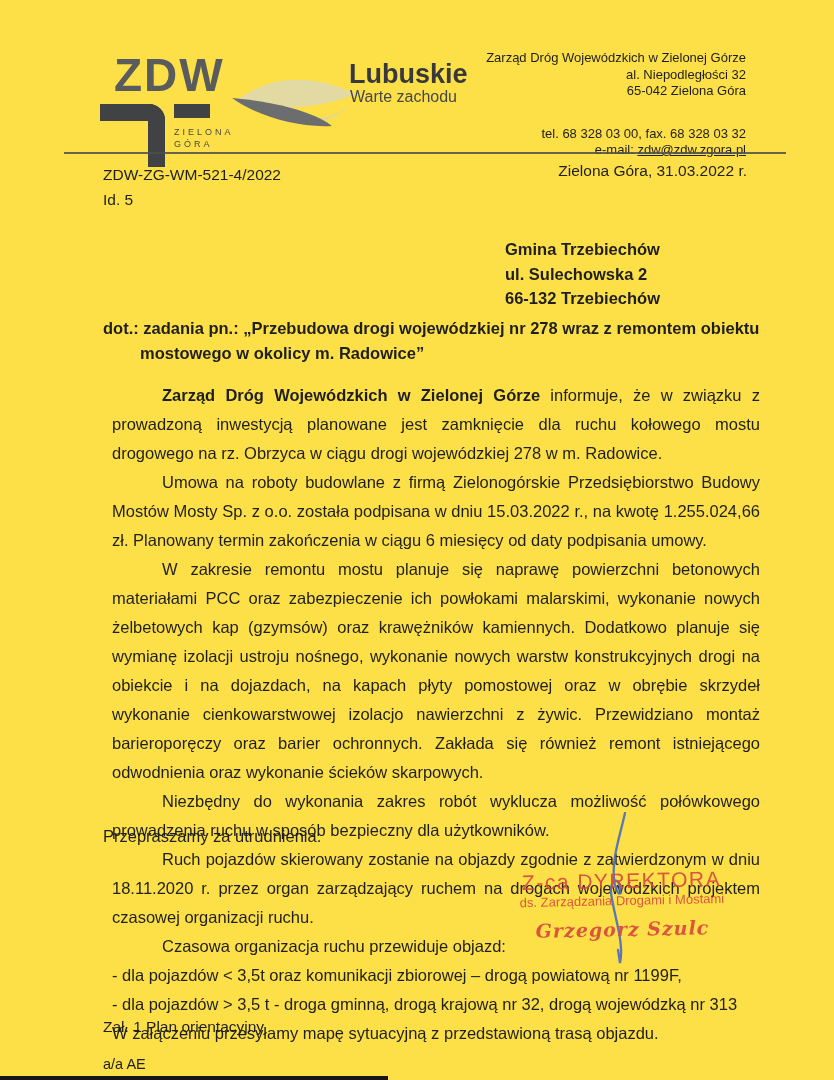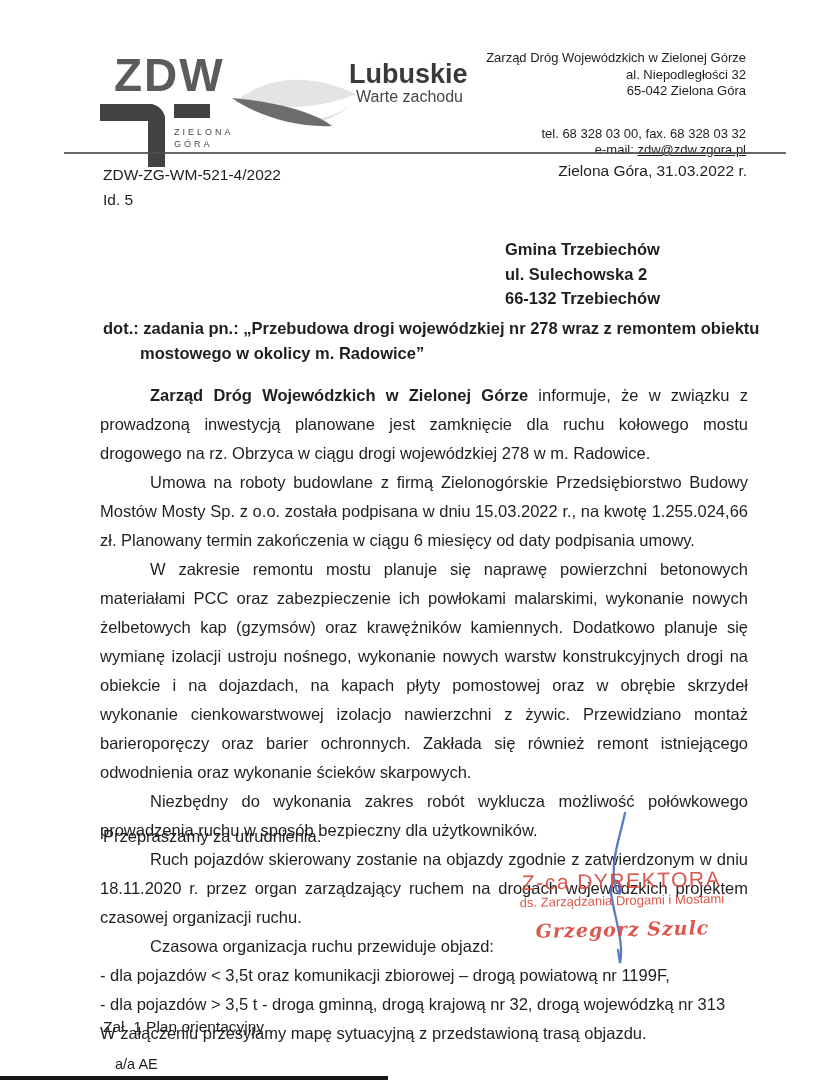--- a/index.html
+++ b/index.html
@@ -1,66 +1,66 @@
 <!DOCTYPE html>
 <html><head>
 <meta charset="utf-8">
 <style>
   html,body{margin:0;padding:0;background:#e8e8e8;}
   .page{
     position:relative;
     width:834px;height:1080px;
-    background:#ffffff;
+    background:#fde047;
     font-family:"Liberation Sans",sans-serif;
     color:#1f1f1f;
     overflow:hidden;
     margin:0 auto;
   }
   
   .zdw-logo{position:absolute;left:100px;top:52px;width:130px;height:100px;}
   .zdw-acronym{position:absolute;left:14px;top:0;font-size:46px;font-weight:bold;color:#595b5d;letter-spacing:2px;line-height:1;}
   .zdw-elbow{position:absolute;left:0;top:52px;width:48px;height:46px;
     border-top:17px solid #404244;border-right:17px solid #404244;border-top-right-radius:16px;}
   .zdw-dash{position:absolute;left:74px;top:52px;width:36px;height:14px;background:#404244;}
   .zdw-city{position:absolute;left:74px;top:74px;font-size:9px;letter-spacing:3px;color:#4a4a4a;line-height:12px;}
   .swoosh{position:absolute;left:228px;top:58px;}
   .lubuskie-text{position:absolute;left:349px;top:60px;}
   .lubuskie-name{font-size:27px;font-weight:bold;color:#38393b;line-height:28px;}
-  .lubuskie-tagline{font-size:16px;color:#454749;margin-left:7px;line-height:18px;}
+  .lubuskie-tagline{font-size:16px;color:#454749;margin-left:1px;line-height:18px;}
   .org-block{position:absolute;right:88px;top:50px;text-align:right;font-size:13px;line-height:16.5px;color:#1e1e1e;}
   .org-phone{margin-top:26px;}
   .email-link{color:#1e1e1e;text-decoration:underline;}
   .header-rule{position:absolute;left:64px;top:152px;width:722px;border-top:2px solid #4d4d4d;opacity:.85;}
   
   .ref-block{position:absolute;left:103px;top:162px;font-size:15.5px;line-height:25px;}
   .date-block{position:absolute;right:87px;top:162px;font-size:15.5px;}
   
   .recipient{position:absolute;left:505px;top:237px;font-size:16.5px;font-weight:bold;line-height:24.5px;}
   
   .subject{position:absolute;left:103px;top:316px;width:668px;font-size:16.5px;font-weight:bold;line-height:24.5px;
     padding-left:37px;text-indent:-37px;}
   
-  .body-text{position:absolute;left:100px;top:381px;width:648px;font-size:16.5px;line-height:29px;
+  .body-text{position:absolute;left:112px;top:381px;width:648px;font-size:16.5px;line-height:29px;
     text-align:justify;text-align-last:left;}
   .para{margin:0;}
   .para.indent{text-indent:50px;}
   .para.noindent{text-indent:0;text-align:right;}
   .bold{font-weight:bold;}
   .closing{position:absolute;left:103px;top:827px;font-size:16.5px;}
   
   .stamp{position:absolute;left:518px;top:869px;width:208px;text-align:center;color:#d84a3f;
     transform:rotate(-1.2deg);opacity:.92;}
   .stamp-title{font-size:21px;letter-spacing:1.5px;line-height:24px;white-space:nowrap;}
   .stamp-subtitle{font-size:13px;line-height:15px;white-space:nowrap;}
   .stamp-name{margin-top:10px;font-family:"DejaVu Serif",serif;font-style:italic;font-weight:bold;
     font-size:19px;letter-spacing:1px;}
   .pen-signature{position:absolute;left:585px;top:812px;width:50px;height:162px;}
   
   .attachment{position:absolute;left:103px;top:1018px;font-size:15.5px;}
-  .aa-note{position:absolute;left:103px;top:1056px;font-size:14.5px;margin-left:12px;}
+  .aa-note{position:absolute;left:103px;top:1056px;font-size:14.5px;}
   .bottom-artifact{position:absolute;left:0;top:1076px;width:388px;height:4px;background:#161616;}
 </style>
 </head>
 <body>
 
 <div class="page">
 
   <div class="zdw-logo">
     <div class="zdw-acronym">ZDW</div>
     <div class="zdw-elbow"></div>

